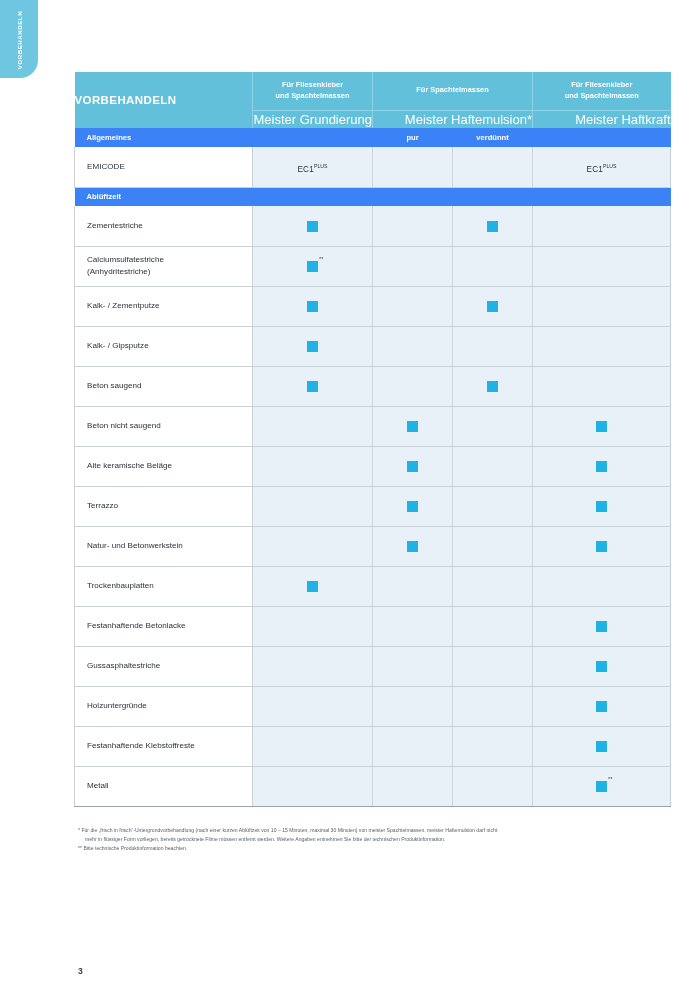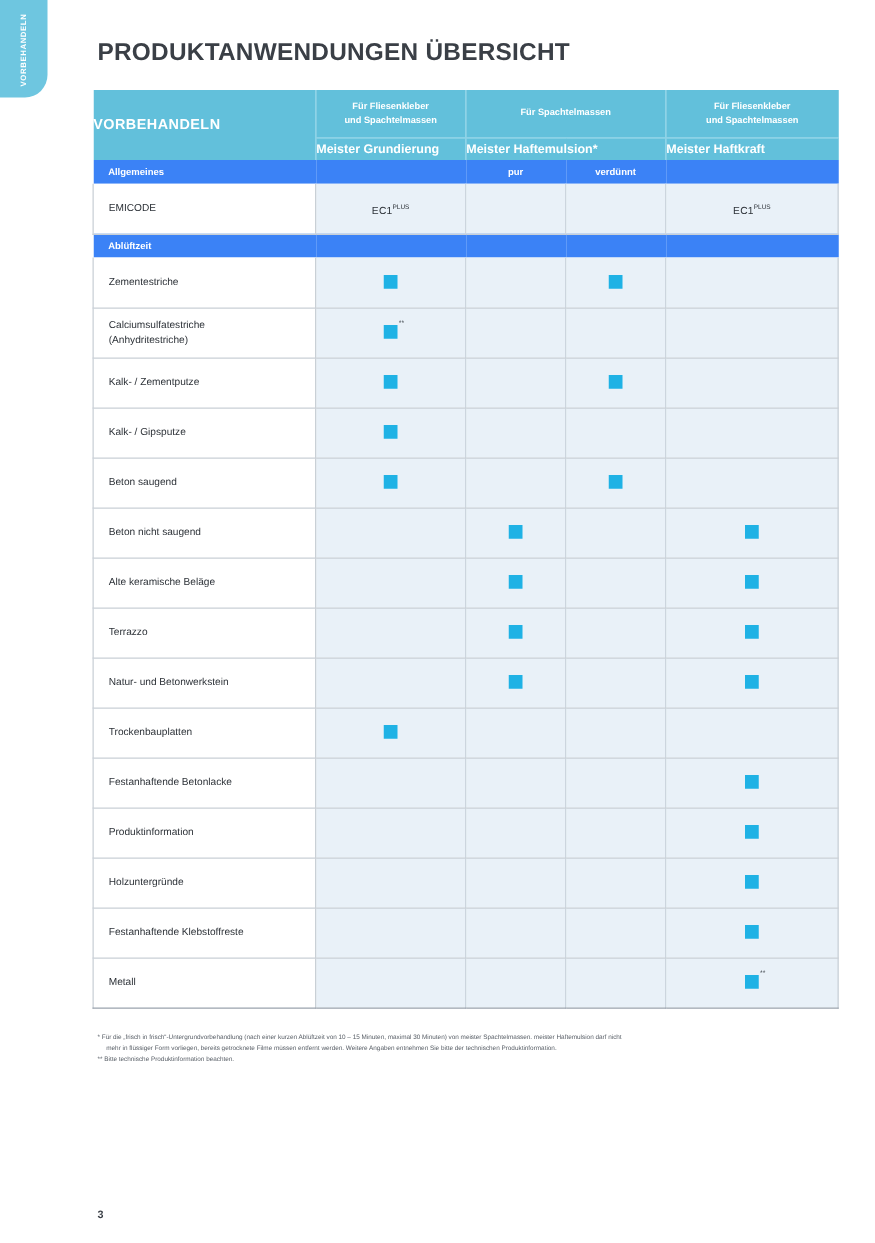--- a/index.html
+++ b/index.html
@@ -56,22 +56,22 @@
     font-size: 11.5px; font-weight: bold; letter-spacing: .4px;
     padding-left: 14px; vertical-align: middle; height: 56px;
     border-right: 1px solid #8ed3e7;
   }
   .hd-sub1 {
     height: 38px; text-align: center; vertical-align: middle;
     font-size: 7.4px; font-weight: bold; line-height: 1.45;
     border-bottom: 1px solid #8ed3e7;
   }
   .hd-sub2 {
-    height: 18px; text-align: left; vertical-align: middle;
-    font-size: 10px; font-weight: bold;
+    height: 18px; text-align: right; vertical-align: middle;
+    font-size: 13px; font-weight: normal;
   }
 
   
   .band td {
     background: #3b82f6; color: #ffffff;
     height: 19px; vertical-align: middle;
     font-size: 7.6px; font-weight: bold;
   }
   .band td.band-label { padding-left: 12px; }
   .band td.band-center { text-align: center; }
@@ -126,21 +126,20 @@
 </style>
 </head>
 <body>
 
 <div class="page">
 
   <div class="side-tab">
     <span class="vlabel">VORBEHANDELN</span>
   </div>
 
-  <h1 class="page-title">PRODUKTANWENDUNGEN ÜBERSICHT</h1>
 
   <div class="tbl-wrap">
     <table class="matrix">
       <colgroup>
         <col class="c-name">
           <col class="c-grund">
           <col class="c-pur">
           <col class="c-verd">
           <col class="c-haft">
       </colgroup>
@@ -266,21 +265,21 @@
             <td class="cell-mark last"></td>
           </tr>
           <tr class="drow">
             <td class="cell-name">Festanhaftende Betonlacke</td>
             <td class="cell-mark"></td>
             <td class="cell-mark"></td>
             <td class="cell-mark"></td>
             <td class="cell-mark last"><span class="mark-wrap"><span class="mark"></span></span></td>
           </tr>
           <tr class="drow">
-            <td class="cell-name">Produktinformation</td>
+            <td class="cell-name">Gussasphaltestriche</td>
             <td class="cell-mark"></td>
             <td class="cell-mark"></td>
             <td class="cell-mark"></td>
             <td class="cell-mark last"><span class="mark-wrap"><span class="mark"></span></span></td>
           </tr>
           <tr class="drow">
             <td class="cell-name">Holzuntergründe</td>
             <td class="cell-mark"></td>
             <td class="cell-mark"></td>
             <td class="cell-mark"></td>

